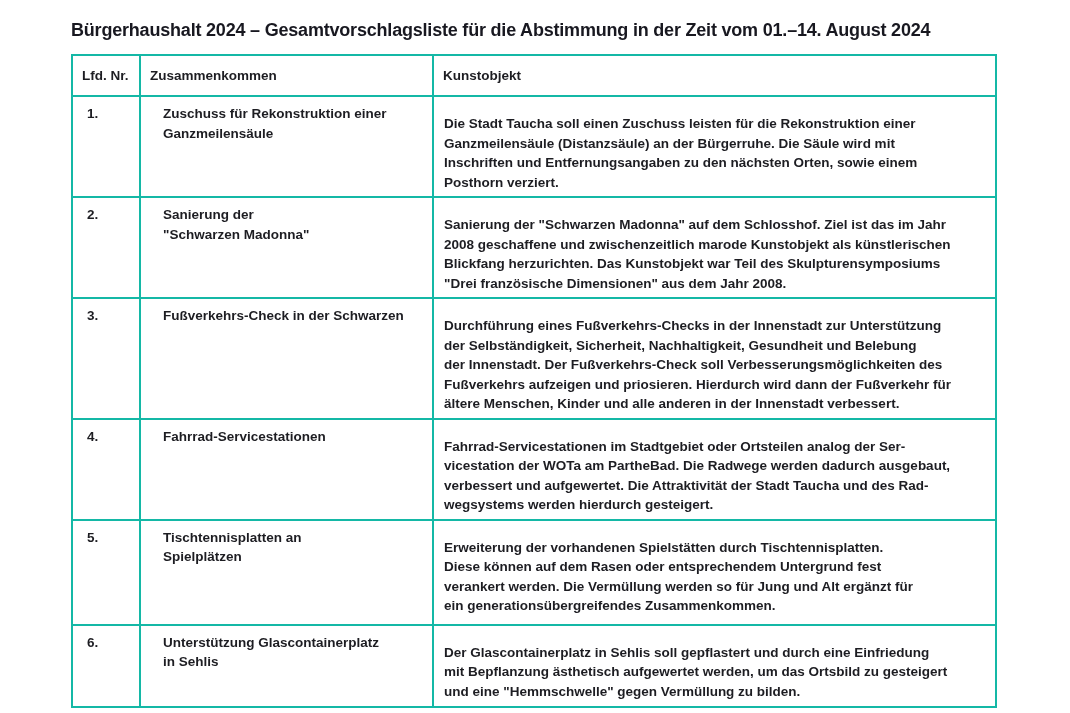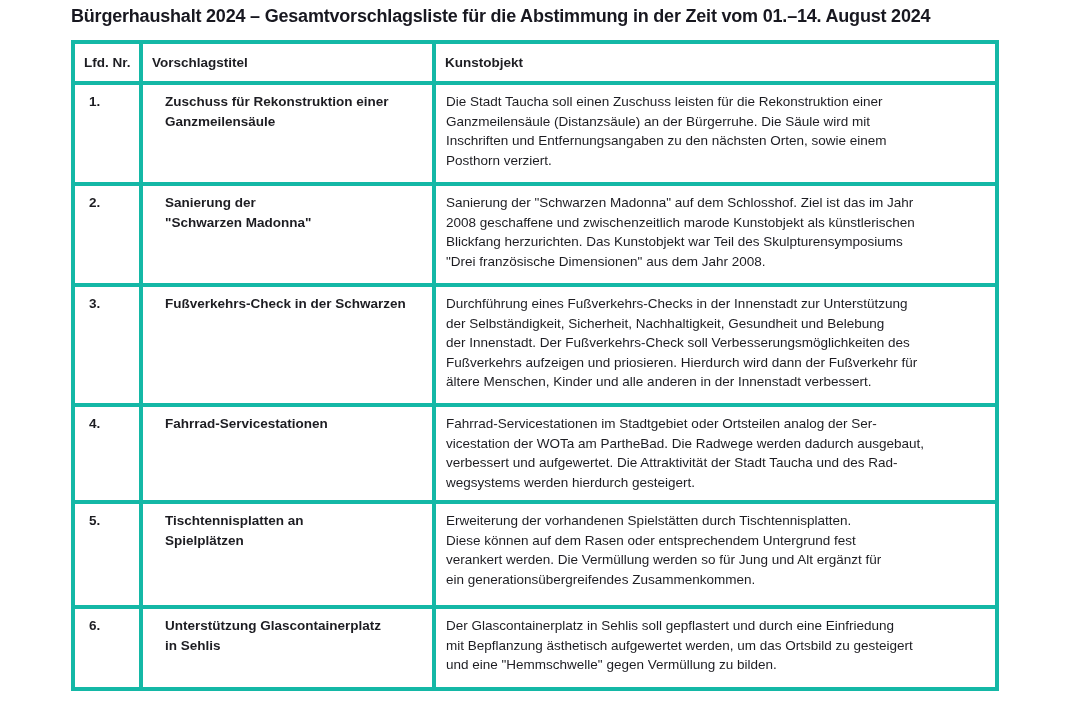--- a/index.html
+++ b/index.html
@@ -8,39 +8,39 @@
     background: #ffffff;
     width: 1070px;
     height: 713px;
     overflow: hidden;
     font-family: "Liberation Sans", "DejaVu Sans", sans-serif;
     color: #1d1d22;
   }
   .page {
     position: absolute;
     left: 71px;
-    top: 6px;
+    top: 20px;
     width: 925px;
   }
   .doc-title {
     font-size: 18px;
     font-weight: bold;
     letter-spacing: -0.2px;
     margin: 0 0 13px 0;
     white-space: nowrap;
     color: #181820;
   }
   table.proposals {
     border-collapse: collapse;
     table-layout: fixed;
     width: 924px;
   }
   table.proposals th,
   table.proposals td {
-    border: 4px solid #14b8a6;
+    border: 2px solid #14b8a6;
     vertical-align: top;
     font-size: 13.5px;
     line-height: 19.5px;
     overflow: hidden;
   }
   table.proposals th {
     text-align: left;
     vertical-align: middle;
     font-weight: bold;
     padding: 2px 8px 2px 9px;
@@ -55,40 +55,41 @@
   td.col-nr {
     font-weight: bold;
     padding: 7px 4px 4px 14px;
   }
   td.col-title {
     font-weight: bold;
     padding: 7px 10px 4px 22px;
     white-space: pre-line;
   }
   td.col-desc {
-    padding: 7px 10px 4px 10px;
+    padding: 17px 10px 4px 10px;
     white-space: pre-line;
+    font-weight: bold;
   }
 </style>
 </head>
 <body>
 
 <div class="page">
   <h1 class="doc-title">Bürgerhaushalt 2024 – Gesamtvorschlagsliste für die Abstimmung in der Zeit vom 01.–14. August 2024</h1>
 
   <table class="proposals">
     <colgroup>
       <col style="width:68px">
       <col style="width:293px">
       <col style="width:563px">
     </colgroup>
     <thead>
       <tr class="head-row">
         <th>Lfd. Nr.</th>
-        <th>Vorschlagstitel</th>
+        <th>Zusammenkommen</th>
         <th>Kunstobjekt</th>
       </tr>
     </thead>
     <tbody>
       <tr>
         <td class="col-nr">1.</td>
         <td class="col-title">Zuschuss für Rekonstruktion einer
 Ganzmeilensäule</td>
         <td class="col-desc">Die Stadt Taucha soll einen Zuschuss leisten für die Rekonstruktion einer
 Ganzmeilensäule (Distanzsäule) an der Bürgerruhe. Die Säule wird mit

